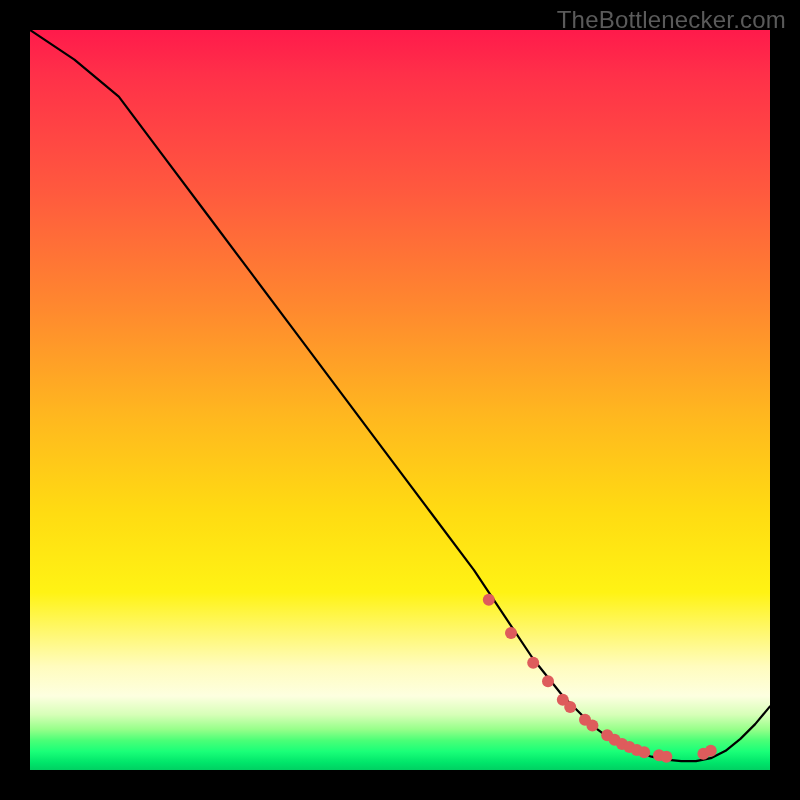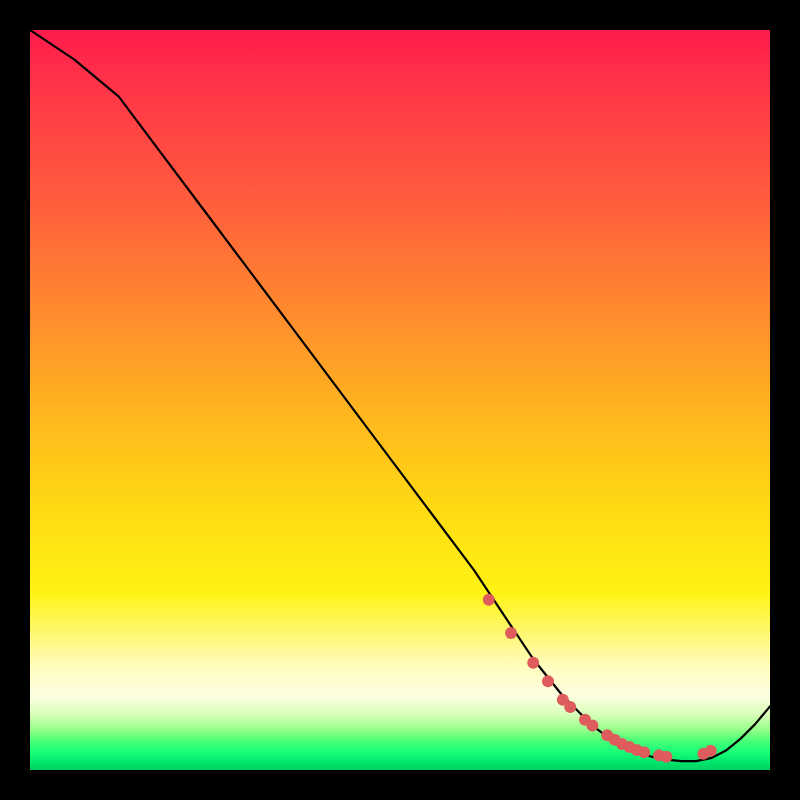--- a/index.html
+++ b/index.html
@@ -74,20 +74,21 @@
   }
   .marker {
     fill: #de5c5c;
     stroke: none;
   }
 </style>
 </head>
 <body>
 
 <div class="frame">
+  <div class="watermark">TheBottlenecker.com</div>
 
   <div class="plot">
     <div class="gradient"></div>
     <svg class="curve" viewBox="0 0 740 740" preserveAspectRatio="none">
       <path id="curve-path" d="M0.0 0.0 L44.4 29.6 L88.8 66.6 L133.2 125.8 L177.6 185.0 L222.0 244.2 L266.4 303.4 L310.8 362.6 L355.2 421.8 L399.6 481.0 L444.0 540.2 L473.6 584.6 L503.2 629.0 L532.8 666.0 L547.6 680.8 L562.4 695.6 L577.2 706.7 L592.0 716.3 L606.8 722.2 L621.6 726.7 L636.4 729.6 L651.2 731.1 L666.0 731.1 L680.8 728.2 L695.6 720.8 L710.4 708.9 L725.2 694.1 L740.0 676.4"></path>
       <g id="marker-layer">
           <circle cx="458.8" cy="569.8" r="6" class="marker"></circle>
           <circle cx="481.0" cy="603.1" r="6" class="marker"></circle>
           <circle cx="503.2" cy="632.7" r="6" class="marker"></circle>
           <circle cx="518.0" cy="651.2" r="6" class="marker"></circle>

